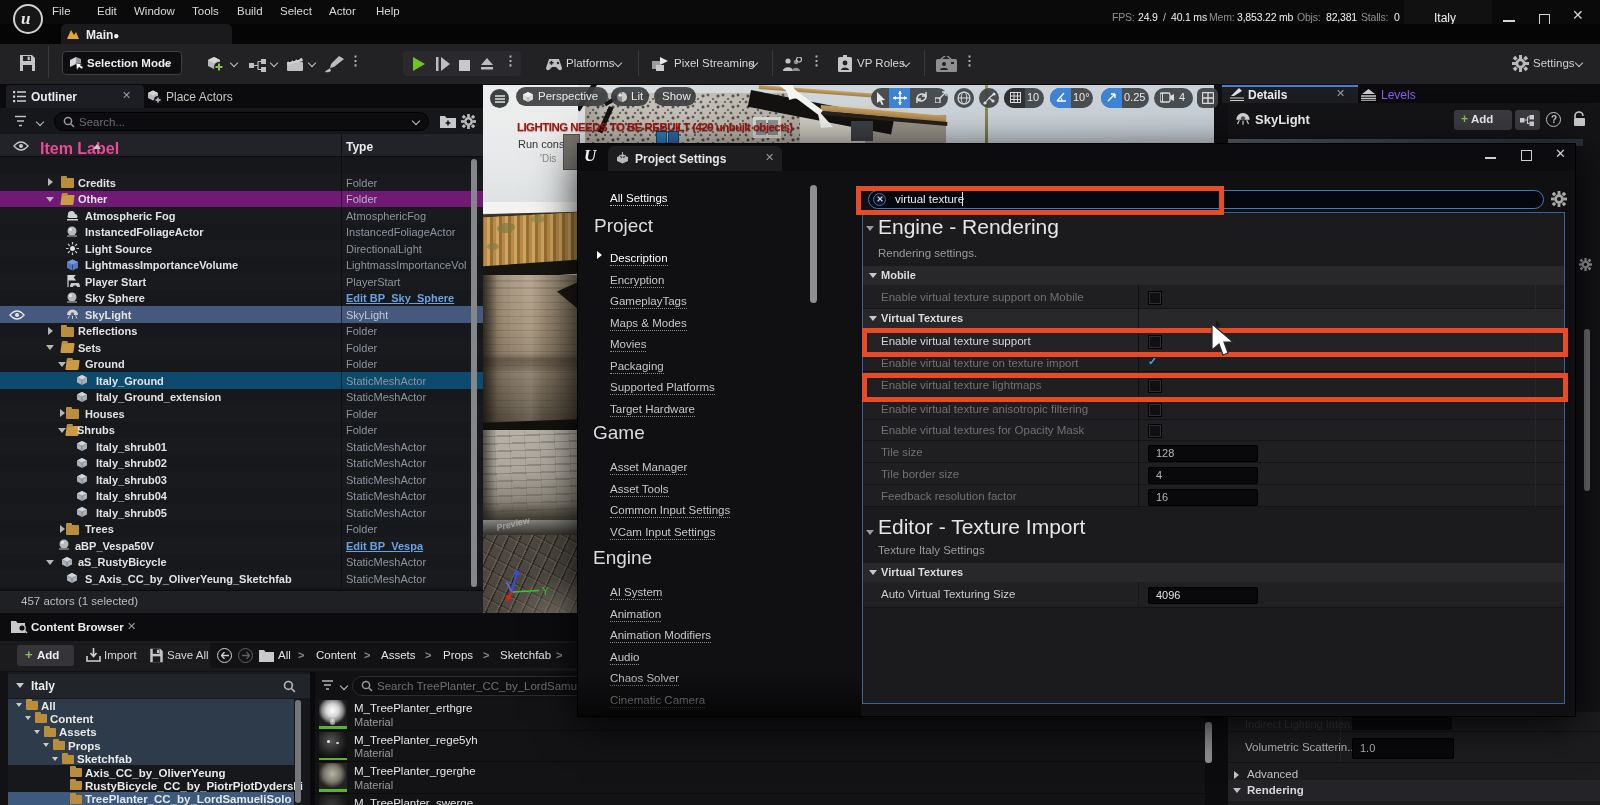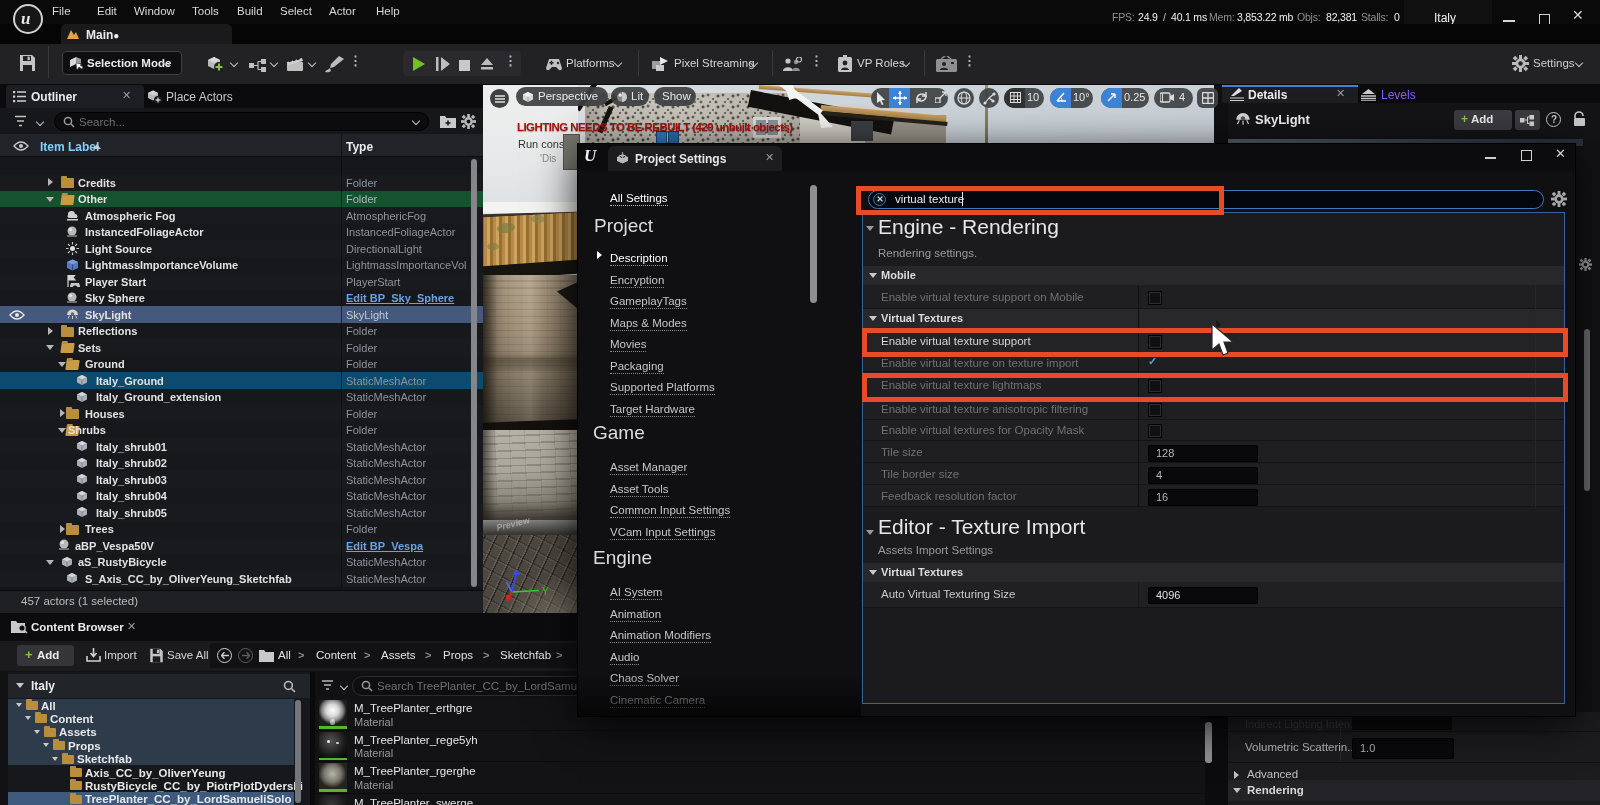--- a/index.html
+++ b/index.html
@@ -389,31 +389,31 @@
           <rect x="1.5" y="12" width="3.5" height="3.5" transform="rotate(45 3.2 13.7)"></rect>
           <rect x="12" y="12" width="3.5" height="3.5" transform="rotate(45 13.7 13.7)"></rect>
         </g>
         <circle cx="8.5" cy="8.5" r="2.2" fill="#16171b"></circle>
       </svg>
 <div class="abs" style="left:0;top:49px;width:483px;height:23px;background:#212329;border-bottom:1px solid #0c0c0e;box-sizing:border-box;"></div>
 <svg class="abs" style="left:13px;top:56px;" width="16" height="10" viewBox="0 0 16 10">
         <path d="M1 5 Q8 -3 15 5 Q8 13 1 5 Z" fill="none" stroke="#c9c9c9" stroke-width="1.4"></path>
         <circle cx="8" cy="5" r="2" fill="#c9c9c9"></circle>
       </svg>
-<div class="txt b" style="left:32px;top:55px;font-size:12px;color:#7dd3fc;padding-left:8px;">Item Label</div>
+<div class="txt b" style="left:32px;top:55px;font-size:16px;color:#ec4899;padding-left:8px;">Item Label</div>
 <div class="abs" style="left:93px;top:59px;width:0;height:0;border-left:4px solid transparent;border-right:4px solid transparent;border-bottom:5px solid #c9c9c9;"></div>
 <div class="abs" style="left:341px;top:49px;width:1px;height:23px;background:#101014;"></div>
 <div class="txt b" style="left:346px;top:55px;font-size:12px;color:#eaeaea;">Type</div>
 <div class="orow" style="top:89.0px;background:#191a1e;">
 <div class="tri-r" style="left:48px;top:4px;border-left-color:#b5b5b5;"></div>
 <div class="folder" style="left:61px;top:4px;"></div>
 <div class="lab" style="left:78px;">Credits</div>
 <div class="typ" style="color:#8d949e;">Folder</div>
 </div>
-<div class="orow" style="top:105.5px;background:#14532d;">
+<div class="orow" style="top:105.5px;background:#701a75;">
 <div class="tri-d" style="left:46px;top:6px;border-top-color:#b5b5b5;"></div>
 <div class="folder" style="left:61px;top:4px;background:#c99b45;transform:skewX(-8deg);"></div>
 <div class="lab" style="left:78px;">Other</div>
 <div class="typ" style="color:#aeb6c2;">Folder</div>
 </div>
 <div class="orow" style="top:122.0px;background:#191a1e;">
 <svg class="abs" style="left:66px;top:3px;" width="13" height="11" viewBox="0 0 13 11">
           <path d="M2 5 a3.5 3.5 0 0 1 7 -1 a2.5 2.5 0 0 1 2 4 H3 a2 2 0 0 1 -1 -3Z" fill="#d0d0d0"></path>
           <rect x="1" y="9" width="11" height="1.5" fill="#d0d0d0"></rect>
         </svg>
@@ -520,21 +520,21 @@
 </div>
 <div class="orow" style="top:320.0px;background:#191a1e;">
 <div class="tri-r" style="left:60px;top:4px;border-left-color:#b5b5b5;"></div>
 <div class="folder" style="left:66px;top:4px;"></div>
 <div class="lab" style="left:85px;">Houses</div>
 <div class="typ" style="color:#8d949e;">Folder</div>
 </div>
 <div class="orow" style="top:336.5px;background:#17181c;">
 <div class="tri-d" style="left:58px;top:6px;border-top-color:#b5b5b5;"></div>
 <div class="folder" style="left:66px;top:4px;background:#c99b45;transform:skewX(-8deg);"></div>
-<div class="lab" style="left:68px;">Shrubs</div>
+<div class="lab" style="left:77px;">Shrubs</div>
 <div class="typ" style="color:#8d949e;">Folder</div>
 </div>
 <div class="orow" style="top:353.0px;background:#191a1e;">
 <svg class="abs" style="left:76px;top:2px;" width="12" height="12" viewBox="0 0 12 12">
           <path d="M1 3.5 L6 1 L11 3.5 L11 8.5 L6 11 L1 8.5 Z" fill="#aab0b8"></path>
           <path d="M1 3.5 L6 6 L11 3.5 L6 1 Z" fill="#d0d6dc"></path>
           <path d="M6 6 V11" stroke="#787e86" stroke-width="1"></path>
           <path d="M1 3.5 L6 6 M6 6 L11 3.5" stroke="#787e86" stroke-width=".6"></path>
         </svg>
 <div class="lab" style="left:96px;">Italy_shrub01</div>
@@ -918,21 +918,21 @@
 <div class="abs" style="left:285px;top:319px;width:701px;height:22px;background:#1f1f22;border-bottom:1px solid #141417;box-sizing:border-box;"></div>
 <div class="txt" style="left:303px;top:323.5px;font-size:11.5px;color:#717171;">Tile border size</div>
 <div class="inp" style="left:570px;top:322.5px;">4</div>
 <div class="abs" style="left:285px;top:341px;width:701px;height:22px;background:#1f1f22;border-bottom:1px solid #141417;box-sizing:border-box;"></div>
 <div class="txt" style="left:303px;top:345.5px;font-size:11.5px;color:#717171;">Feedback resolution factor</div>
 <div class="inp" style="left:570px;top:344.5px;">16</div>
 <div class="abs" style="left:560px;top:141px;width:1px;height:222px;background:#101013;"></div>
 <div class="abs" style="left:957px;top:141px;width:1px;height:222px;background:#27272b;"></div>
 <div class="tri-d" style="left:288px;top:386px;"></div>
 <div class="txt" style="left:300px;top:371px;font-size:21px;color:#e6e6e6;">Editor - Texture Import</div>
-<div class="txt" style="left:300px;top:400px;font-size:11.5px;color:#9a9a9a;">Assets Import Settings</div>
+<div class="txt" style="left:300px;top:400px;font-size:11.5px;color:#9a9a9a;">Texture Italy Settings</div>
 <div class="cat" style="left:285px;top:419px;width:701px;">
         <div class="tri-d" style="left:6px;top:7px;border-top-color:#c9c9c9;"></div>
         <div class="t">Virtual Textures</div>
       </div>
 <div class="abs" style="left:285px;top:438px;width:701px;height:26px;background:#202023;border-bottom:1px solid #141417;box-sizing:border-box;"></div>
 <div class="txt" style="left:303px;top:444px;font-size:11.5px;color:#c9c9c9;">Auto Virtual Texturing Size</div>
 <div class="inp" style="left:570px;top:443px;color:#e0e0e0;">4096</div>
 <div class="abs" style="left:560px;top:438px;width:1px;height:26px;background:#17171a;"></div>
 <div class="orange" style="left:278px;top:42px;width:358px;height:19px;"></div>
 <div class="orange" style="left:284px;top:184px;width:696px;height:19px;"></div>

